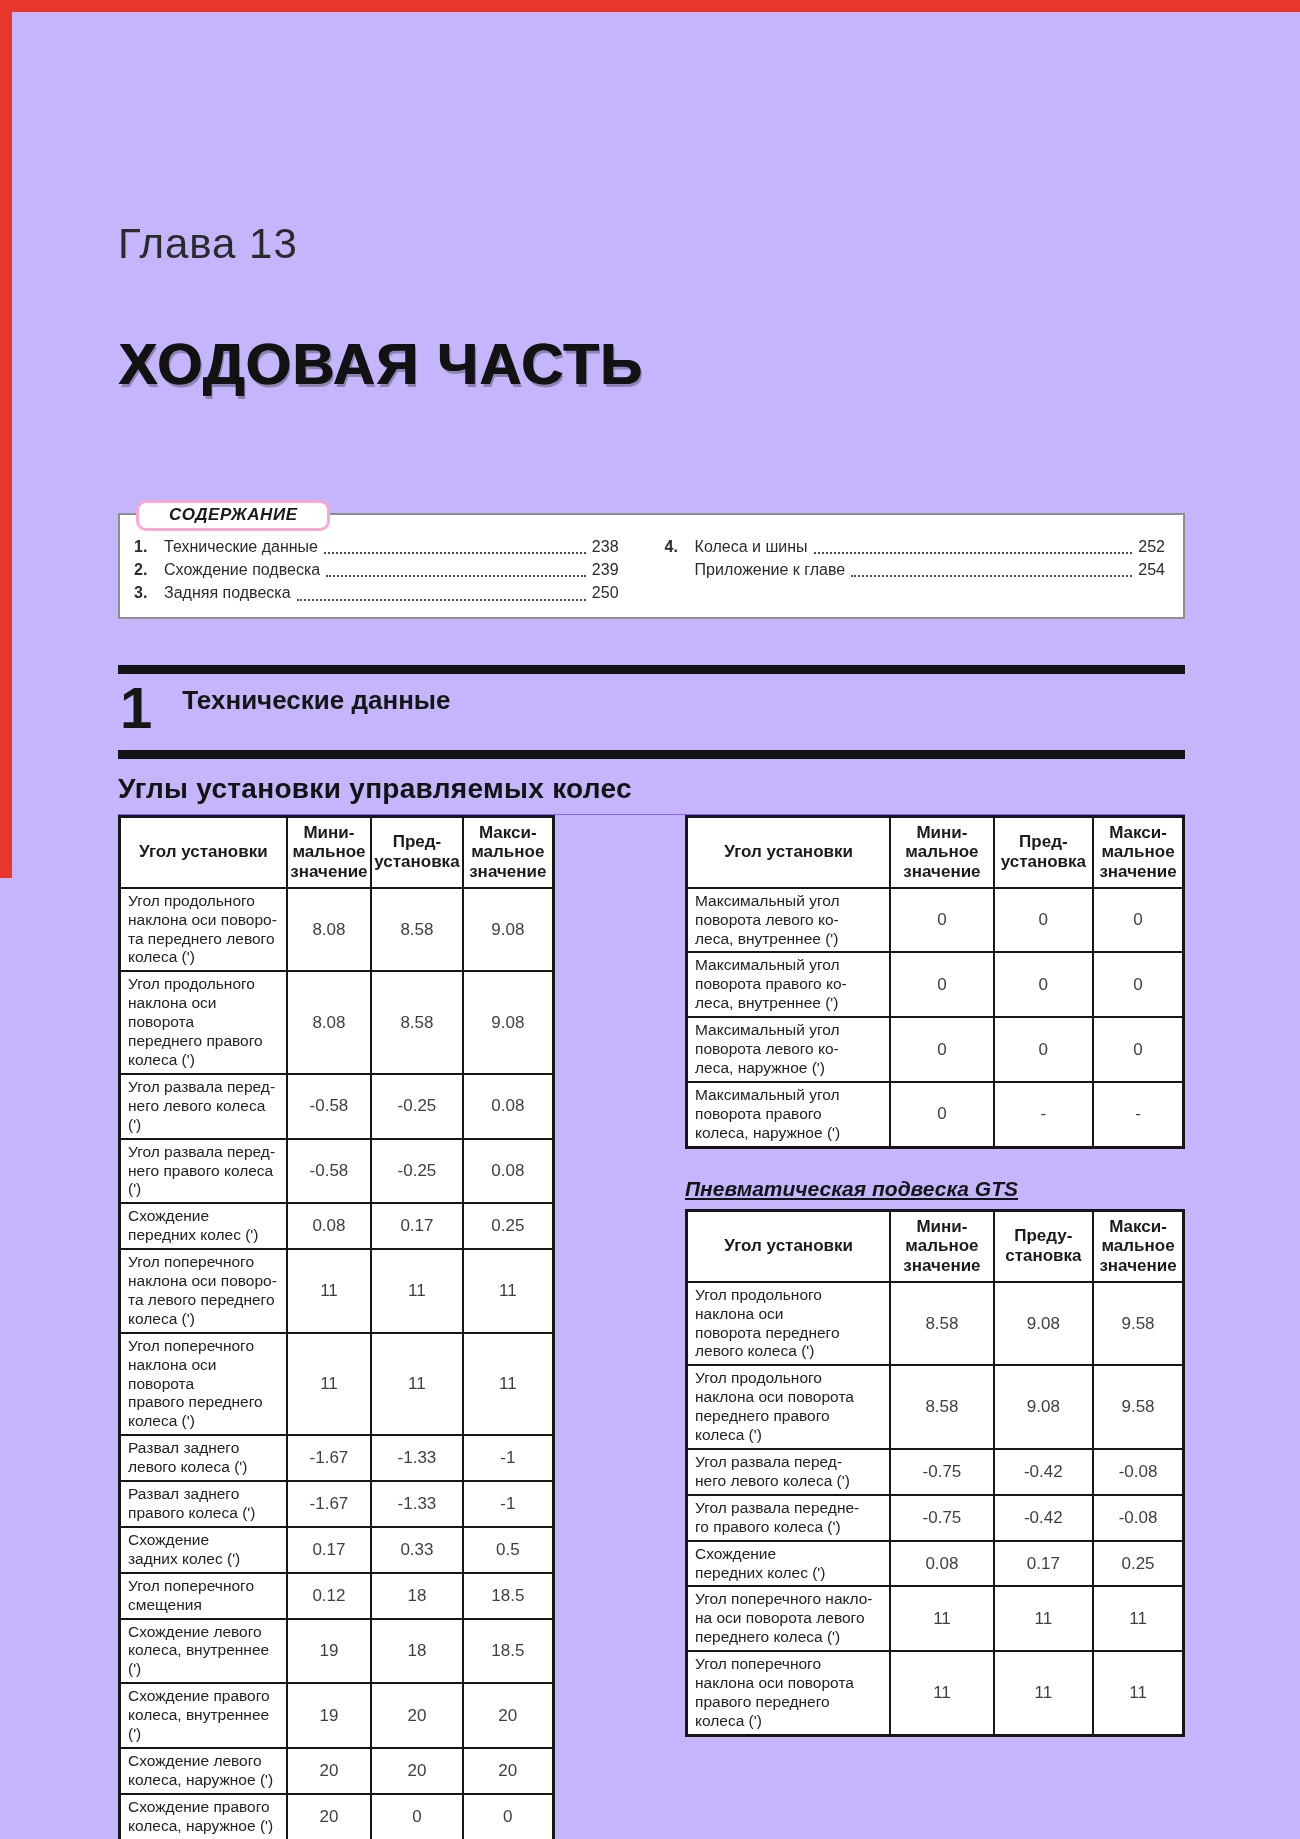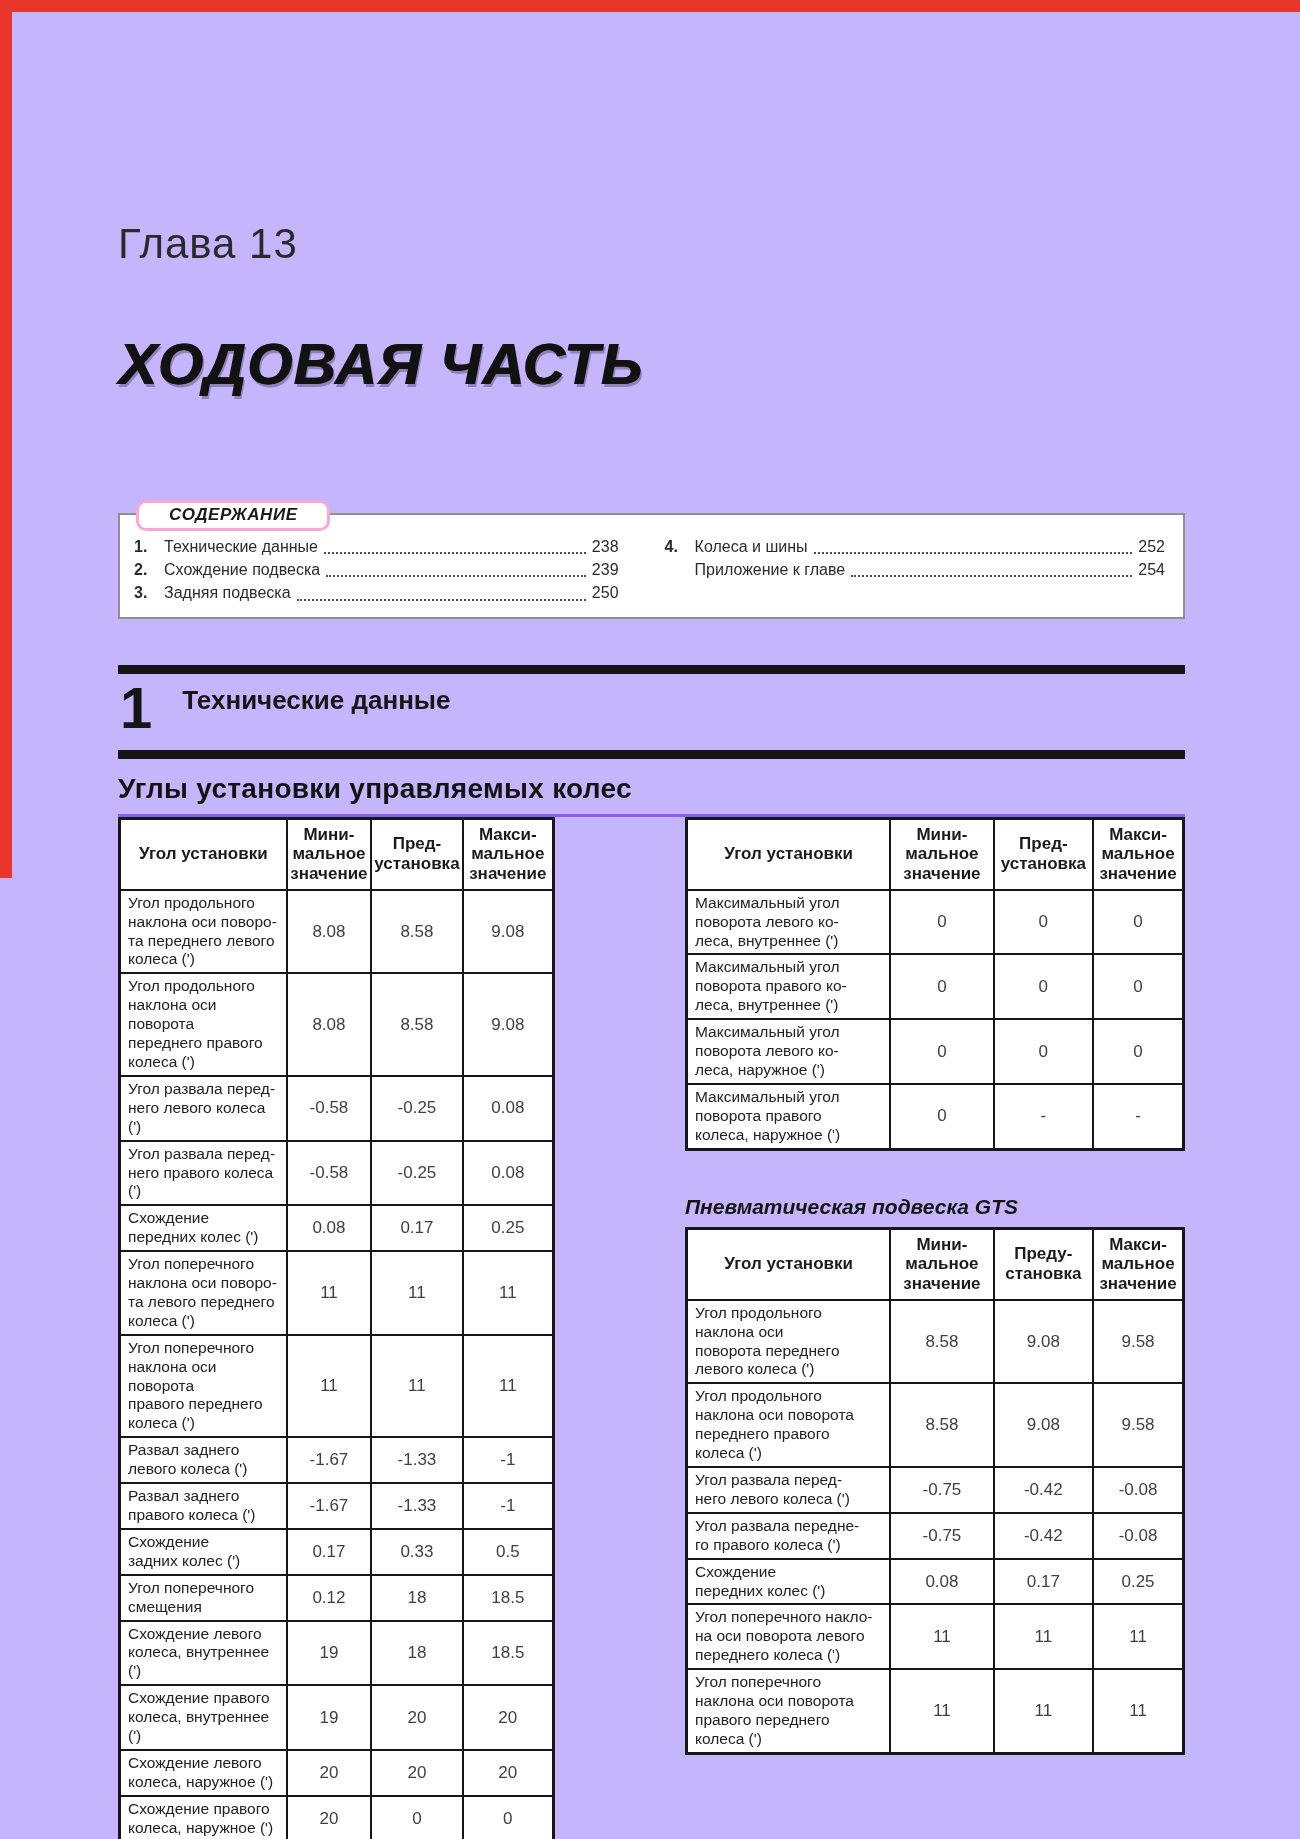--- a/index.html
+++ b/index.html
@@ -11,21 +11,21 @@
     color:#1d1d1d;
     overflow:hidden;
   }
   .red-bar-top{position:absolute;left:0;top:0;width:1300px;height:12px;background:var(--accent,#e8362b);}
   .red-bar-left{position:absolute;left:0;top:0;width:12px;height:878px;background:var(--accent,#e8362b);}
   .content{position:absolute;left:118px;top:0;width:1067px;}
 
   .chapter-label{margin-top:220px;font-size:42px;font-weight:400;color:#2a2a2a;letter-spacing:1px;}
   .chapter-title{
     margin-top:62px;font-size:58px;font-weight:bold;color:#121212;
-    letter-spacing:1.5px;text-shadow:1.4px 0 0 #121212, 2.5px 2.5px 0 rgba(40,40,40,.35);font-style:italic;
+    letter-spacing:1.5px;text-shadow:1.4px 0 0 #121212, 2.5px 2.5px 0 rgba(40,40,40,.35);
   }
 
   
   .contents-box{
     position:relative;margin-top:116px;border:2px solid #8f8f8f;
     padding:20px 18px 12px 14px;background:#fff;
   }
   .contents-tab{
     position:absolute;top:-15px;left:16px;
     background:#fff;border:3px solid #f9a8d4;border-radius:10px;
@@ -44,29 +44,29 @@
 
   
   .section-bar{height:9px;background:#141414;margin-top:46px;}
   .section-bar.second{margin-top:0;}
   .section-head{display:flex;align-items:flex-start;padding:6px 0 4px 2px;height:66px;}
   .section-number{font-size:58px;line-height:.95;font-weight:bold;color:#161616;}
   .section-title{font-size:26px;font-weight:bold;margin:5px 0 0 30px;color:#161616;}
 
   .subsection{
     margin-top:14px;font-size:28px;font-weight:bold;color:#131313;
-    border-bottom:3px solid #8b5cf6;padding-bottom:9px;letter-spacing:.3px;
+    border-bottom:1px solid #8b5cf6;padding-bottom:9px;letter-spacing:.3px;
   }
 
   .columns{display:flex;justify-content:space-between;align-items:flex-start;}
   .col-left{flex:0 0 437px;}
   .col-right{flex:0 0 500px;}
 
   .table-title{font-size:21px;font-weight:bold;font-style:italic;margin:8px 0 8px 0;color:#141414;}
-  .col-right .gts-title{margin-top:44px;}
+  .col-right .gts-title{margin-top:28px;text-decoration:underline;}
 
   table.spec{border-collapse:collapse;width:100%;border:3px solid #161616;background:#fff;}
   table.spec th, table.spec td{border:2px solid #161616;}
   table.spec th{
     font-size:17px;font-weight:bold;line-height:1.16;padding:5px 2px;
     text-align:center;vertical-align:middle;white-space:pre-line;color:#1b1b1b;
   }
   table.spec td.lbl{
     font-size:15.5px;line-height:1.22;padding:3px 4px 3px 7px;
     text-align:left;vertical-align:middle;white-space:pre-line;color:#222;

